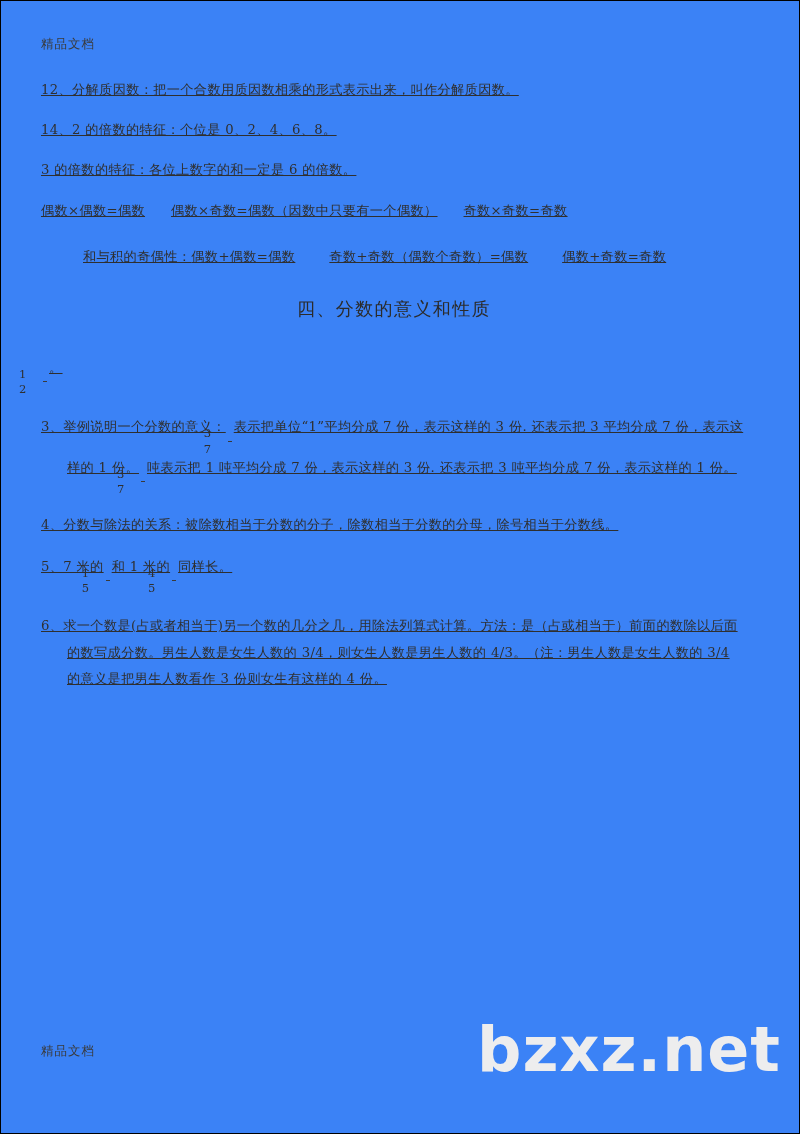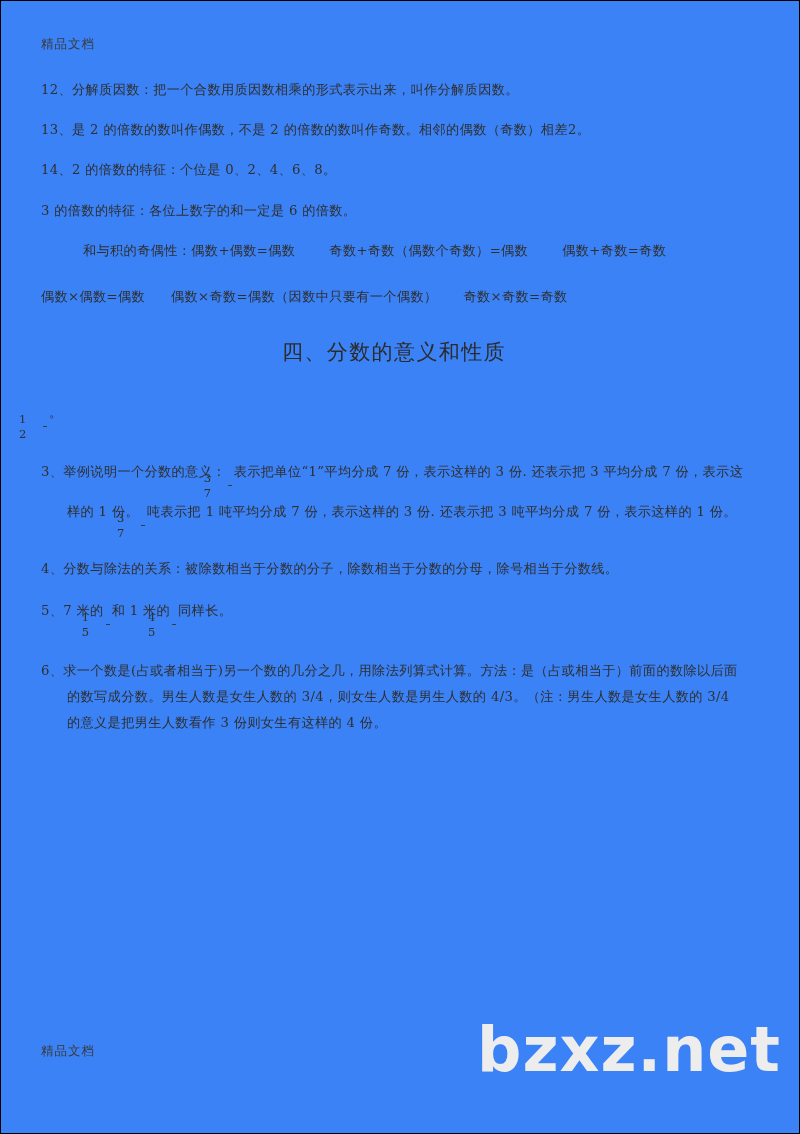--- a/index.html
+++ b/index.html
@@ -52,31 +52,32 @@
     bottom: 74px;
     z-index: 3;
   }
   .para {
     font-size: 13.2px;
     color: #2f2f2f;
     line-height: 1.62;
     letter-spacing: 0.35px;
     margin: 0 0 19px 0;
     text-align: left;
+    text-decoration: underline;
   }
   .para.indent { padding-left: 42px; }
   .para.hang-wide {
     padding-left: 26px;
     text-indent: -26px;
   }
   .para.spaced { margin-bottom: 25px; }
   .para.loose { line-height: 2.0; }
   .section-title {
     text-align: center;
-    font-size: 21px;
+    font-size: 18px;
     color: #2b2b2b;
     letter-spacing: 1.4px;
     margin: 30px 0 34px 0;
     font-weight: normal;
   }
   .gap-l { display: inline-block; width: 34px; }
   .gap-m { display: inline-block; width: 26px; }
   .frac {
     display: inline-flex;
     flex-direction: column;
@@ -101,33 +102,32 @@
 <div class="page">
 
   <div class="watermark">bzxz.net</div>
 
   <div class="page-inner">
 
     <div class="doc-header">精品文档</div>
 
     <p class="para hang-wide">12、分解质因数：把一个合数用质因数相乘的形式表示出来，叫作分解质因数。</p>
 
-    <p class="para hang-wide">13、是 2 的倍数的数叫作偶数，不是 2 的倍数的数叫作奇数。相邻的偶数（奇数）相差2。</p>
 
     <p class="para hang-wide">14、2 的倍数的特征：个位是 0、2、4、6、8。</p>
 
 
     <p class="para">3 的倍数的特征：各位上数字的和一定是 6 的倍数。</p>
 
+    <p class="para spaced">
+      <span>偶数×偶数=偶数</span><span class="gap-m"></span><span>偶数×奇数=偶数（因数中只要有一个偶数）</span><span class="gap-m"></span><span>奇数×奇数=奇数</span>
+    </p>
+
     <p class="para indent spaced">
       <span>和与积的奇偶性：</span><span>偶数+偶数=偶数</span><span class="gap-l"></span><span>奇数+奇数（偶数个奇数）=偶数</span><span class="gap-l"></span><span>偶数+奇数=奇数</span>
-    </p>
-
-    <p class="para spaced">
-      <span>偶数×偶数=偶数</span><span class="gap-m"></span><span>偶数×奇数=偶数（因数中只要有一个偶数）</span><span class="gap-m"></span><span>奇数×奇数=奇数</span>
     </p>
 
     <h2 class="section-title">四、分数的意义和性质</h2>
 
 
     <p class="para hang-wide loose">
       <span class="frac">
           <span class="num">1</span>
           <span class="den">2</span>
         </span><span>。</span>

